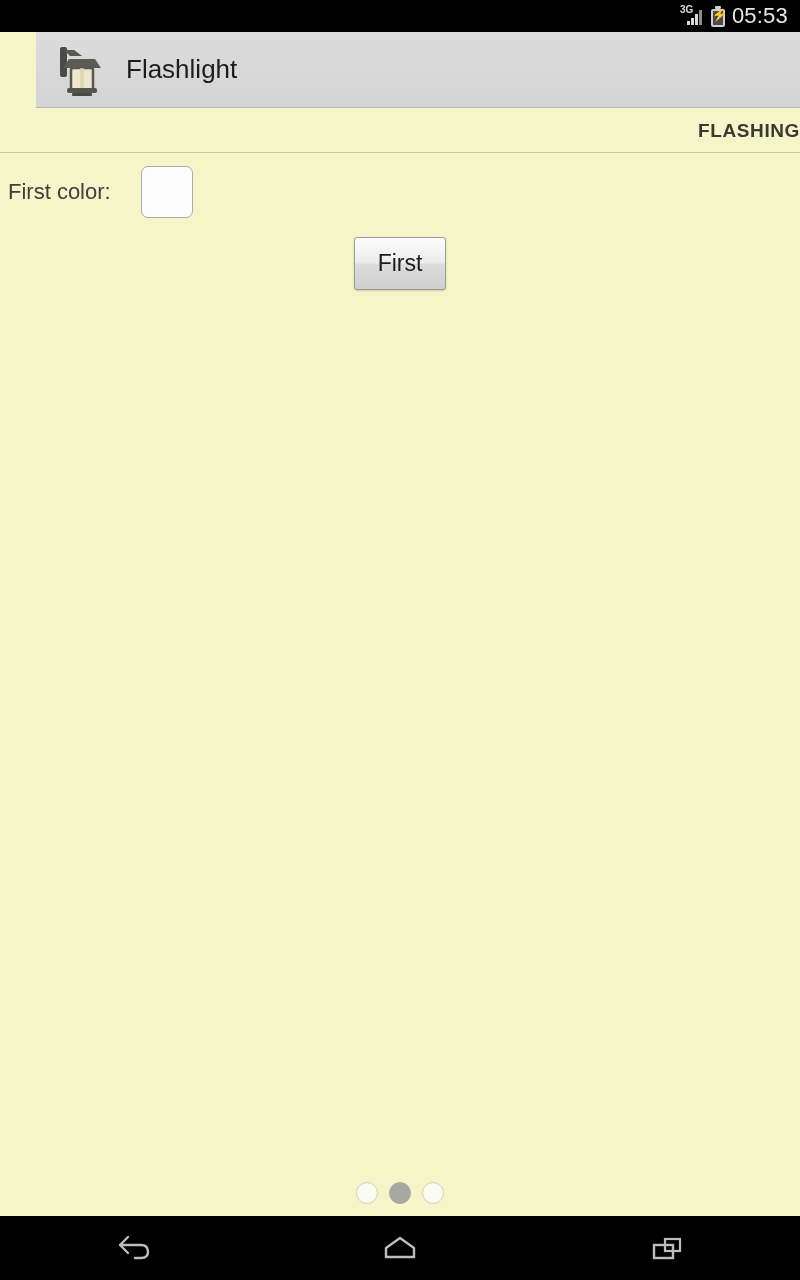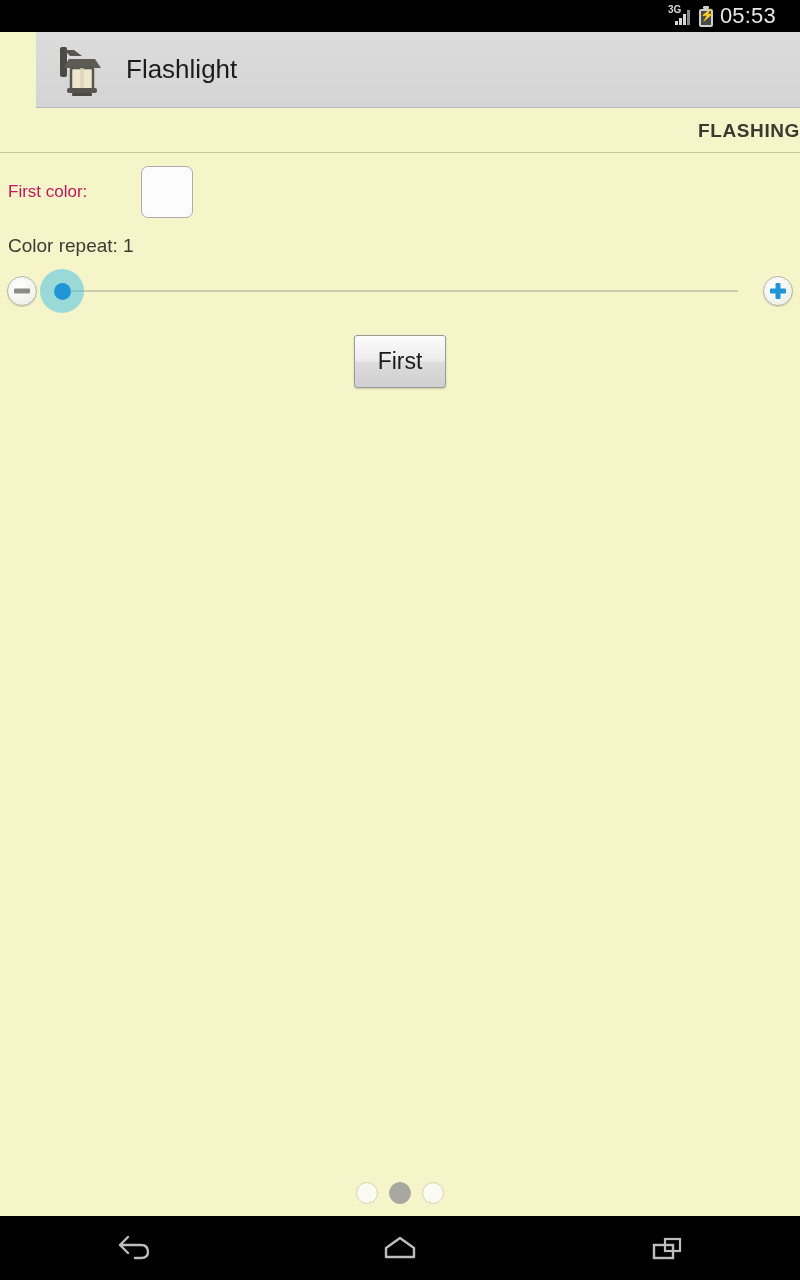--- a/index.html
+++ b/index.html
@@ -14,21 +14,21 @@
     width:800px; height:1280px;
     background:#f6f5c9;
   }
 
   
   #status-bar {
     position:absolute; top:0; left:0;
     width:800px; height:32px;
     background:#000;
     display:flex; align-items:center; justify-content:flex-end;
-    padding-right:24px;
+    padding-right:12px;
   }
   .status-right { display:flex; align-items:center; gap:7px; }
   .sig-wrap { position:relative; width:24px; height:22px; display:block; }
   .sig-3g {
     position:absolute; top:0px; left:0px;
     font-size:10px; color:#d8d8d8; line-height:10px;
     font-family:"Liberation Sans", sans-serif; font-weight:bold;
   }
   .sig-bars { position:absolute; bottom:2px; right:0; width:17px; height:15px; }
   .bar { position:absolute; bottom:0; background:#d8d8d8; }
@@ -100,21 +100,21 @@
   #content { position:absolute; top:153px; left:0; width:800px; }
   #section-title {
     margin:14px 0 0 8px;
     font-size:19px; font-weight:bold; color:#33332b;
   }
   .color-row {
     display:flex; align-items:center;
     margin-top:10px; padding-left:8px; height:58px;
   }
   .color-label {
-    font-size:17px; color:#be185d;
+    font-size:22px; color:#404040;
     width:133px; flex:none;
   }
   .swatch {
     width:52px; height:52px; border-radius:7px;
     border:1px solid #adadad;
   }
 
   
   .slider-group { margin-top:14px; }
   .slider-label {
@@ -262,37 +262,20 @@
   <div id="content">
 
 
     <div class="color-row">
       <span class="color-label">First color:</span>
       <span class="swatch" id="swatch-first" style="background: rgb(252, 252, 252);"></span>
     </div>
 
 
 
-    <div class="slider-group">
-      <div class="slider-label">Color repeat: 1</div>
-      <div class="slider-row">
-        <span class="step-btn minus-btn disabled">
-          <i class="glyph-h"></i>
-        </span>
-        <span class="track-wrap">
-          <span class="track-base"></span>
-          <span class="track-fill" id="rep-fill" style="width: 0%;"></span>
-          <span class="thumb" id="rep-thumb" style="left: 0%;"></span>
-        </span>
-        <span class="step-btn plus-btn">
-          <i class="glyph-h"></i>
-            <i class="glyph-v"></i>
-        </span>
-      </div>
-    </div>
 
     <div id="start-wrap">
       <button id="start-button">First</button>
     </div>
   </div>
 
   <div id="page-dots">
       <span class="dot"></span>
       <span class="dot active"></span>
       <span class="dot"></span>

